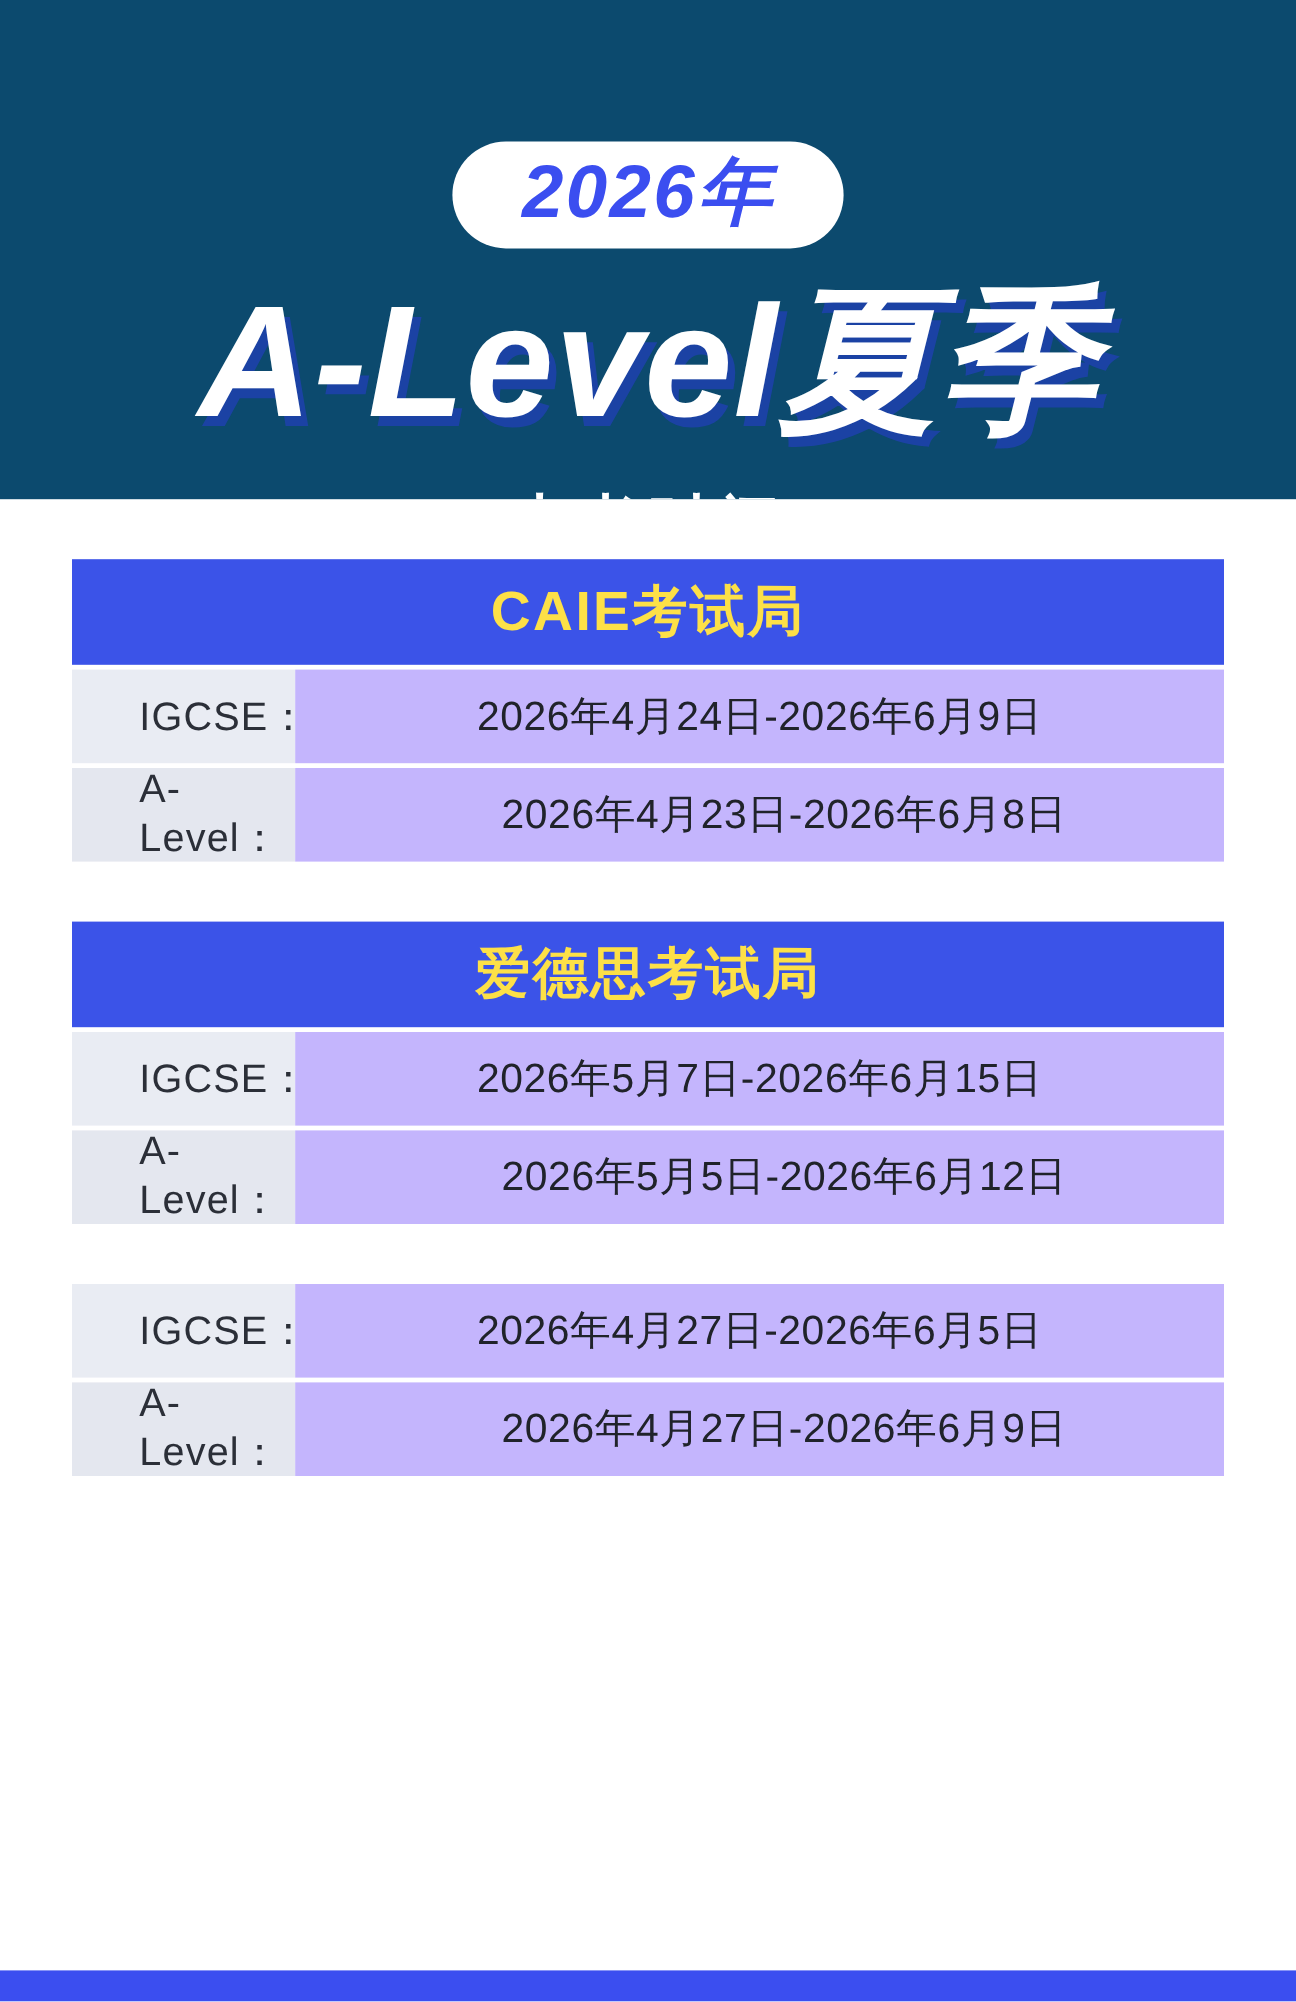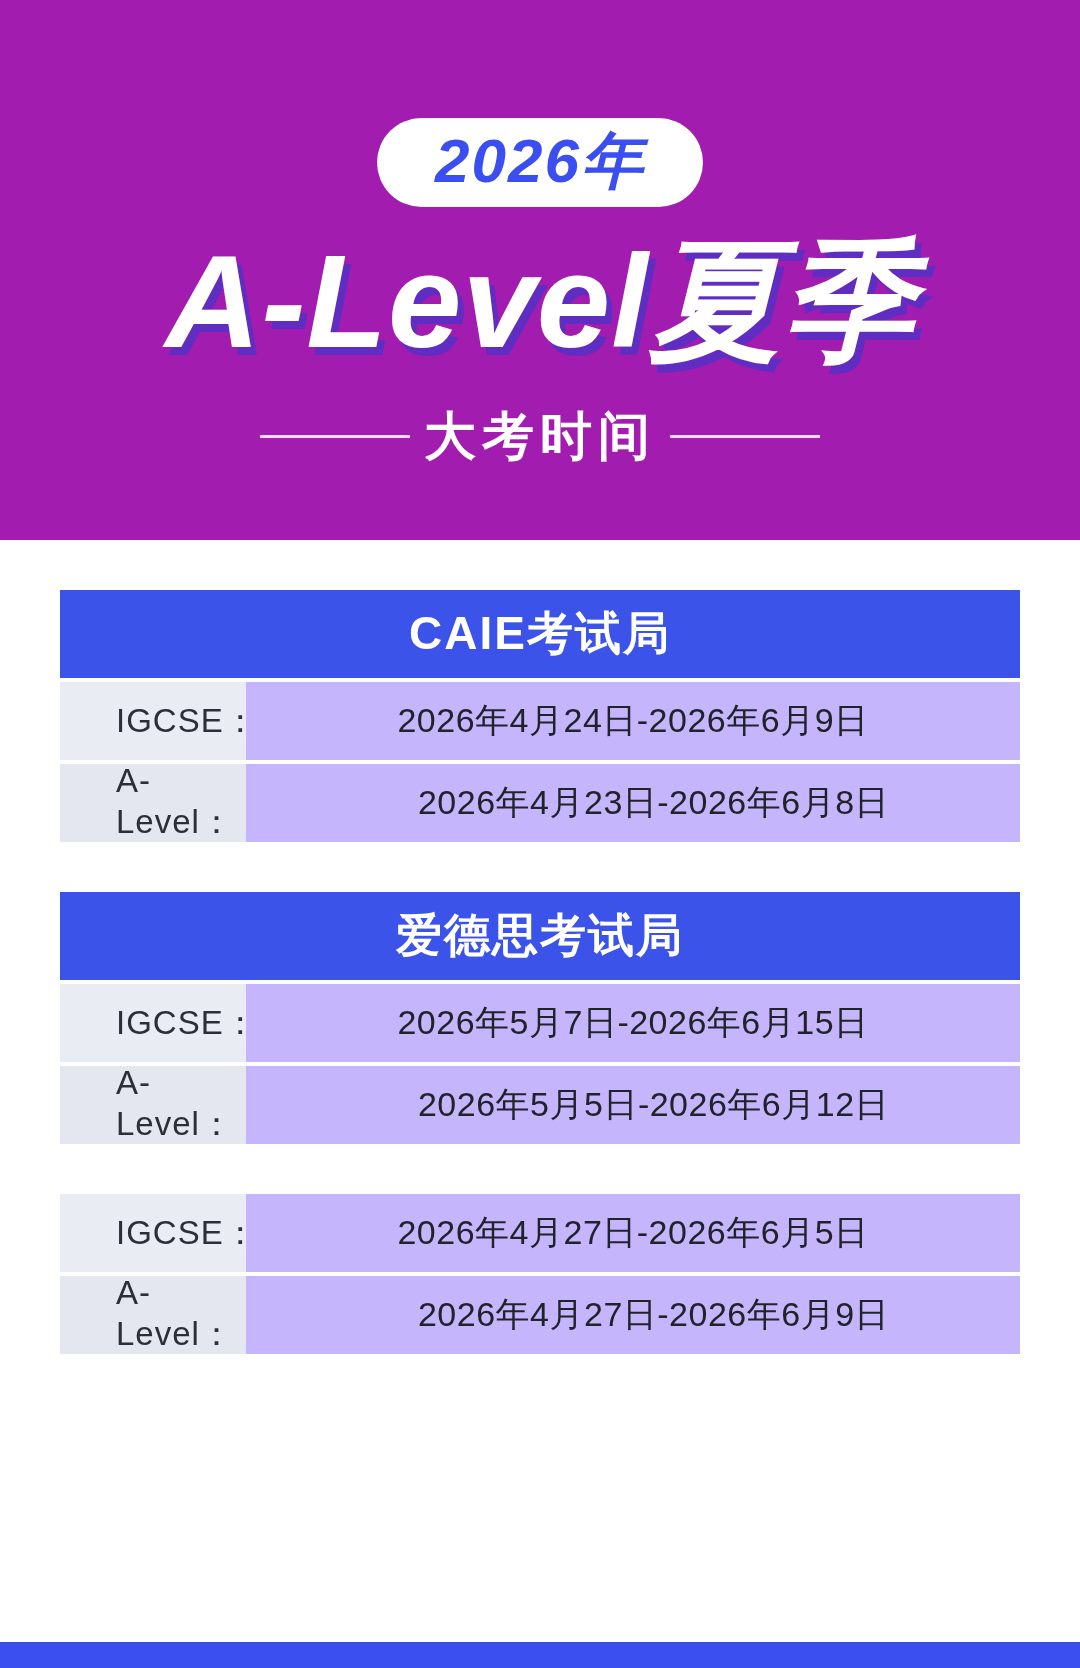--- a/index.html
+++ b/index.html
@@ -12,22 +12,22 @@
     background: #ffffff;
     font-family: "Liberation Sans", "DejaVu Sans", sans-serif;
     overflow: hidden;
     position: relative;
   }
 
   
   .hero {
     position: relative;
     width: 1080px;
-    height: 540px;
-    background: #a21caf;
+    height: 416px;
+    background: #0c4a6e;
     overflow: hidden;
   }
   .hero-inner {
     position: absolute;
     left: 0; right: 0;
     top: 0;
     text-align: center;
   }
   .year-pill {
     display: inline-block;
@@ -84,21 +84,21 @@
   .card:first-child { margin-top: 50px; }
 
   .card-header {
     background: #3b53e8;
     height: 88px;
     display: flex;
     align-items: center;
     justify-content: center;
   }
   .card-header-text {
-    color: #ffffff;
+    color: #fde047;
     font-size: 46px;
     font-weight: bold;
     letter-spacing: 2px;
   }
   .row {
     display: flex;
     align-items: stretch;
     height: 78px;
     margin-top: 4px;
   }

